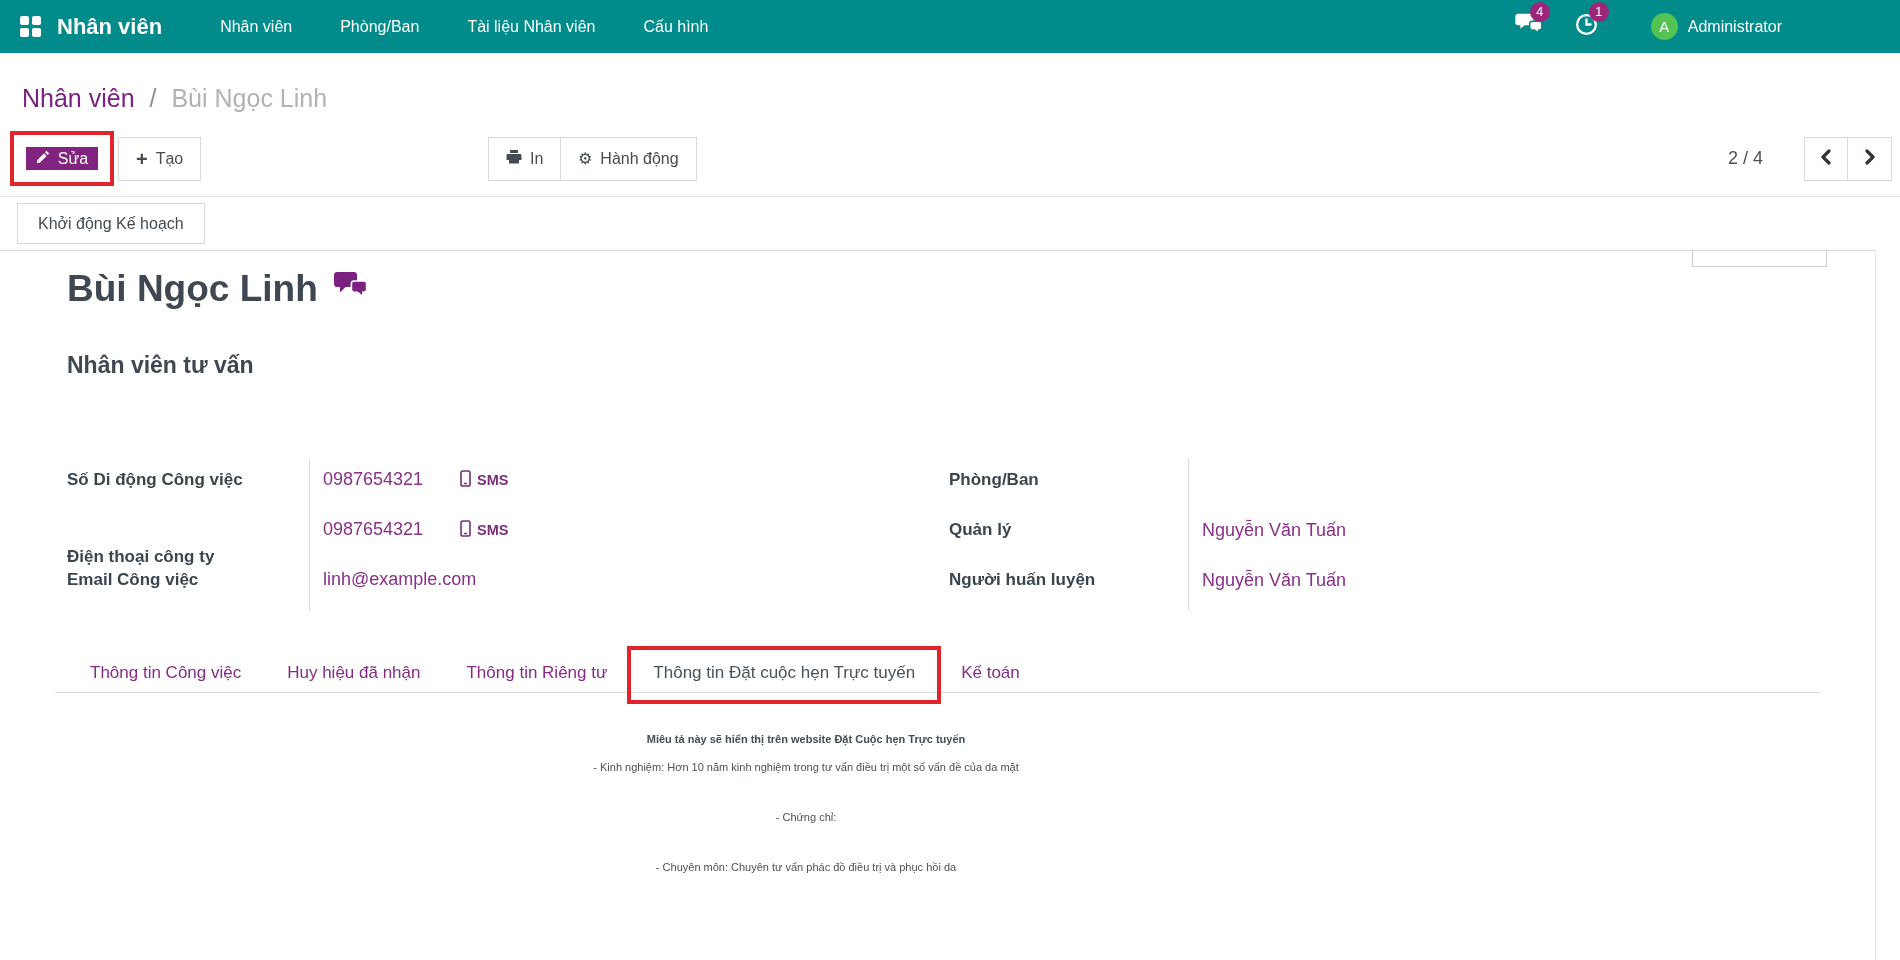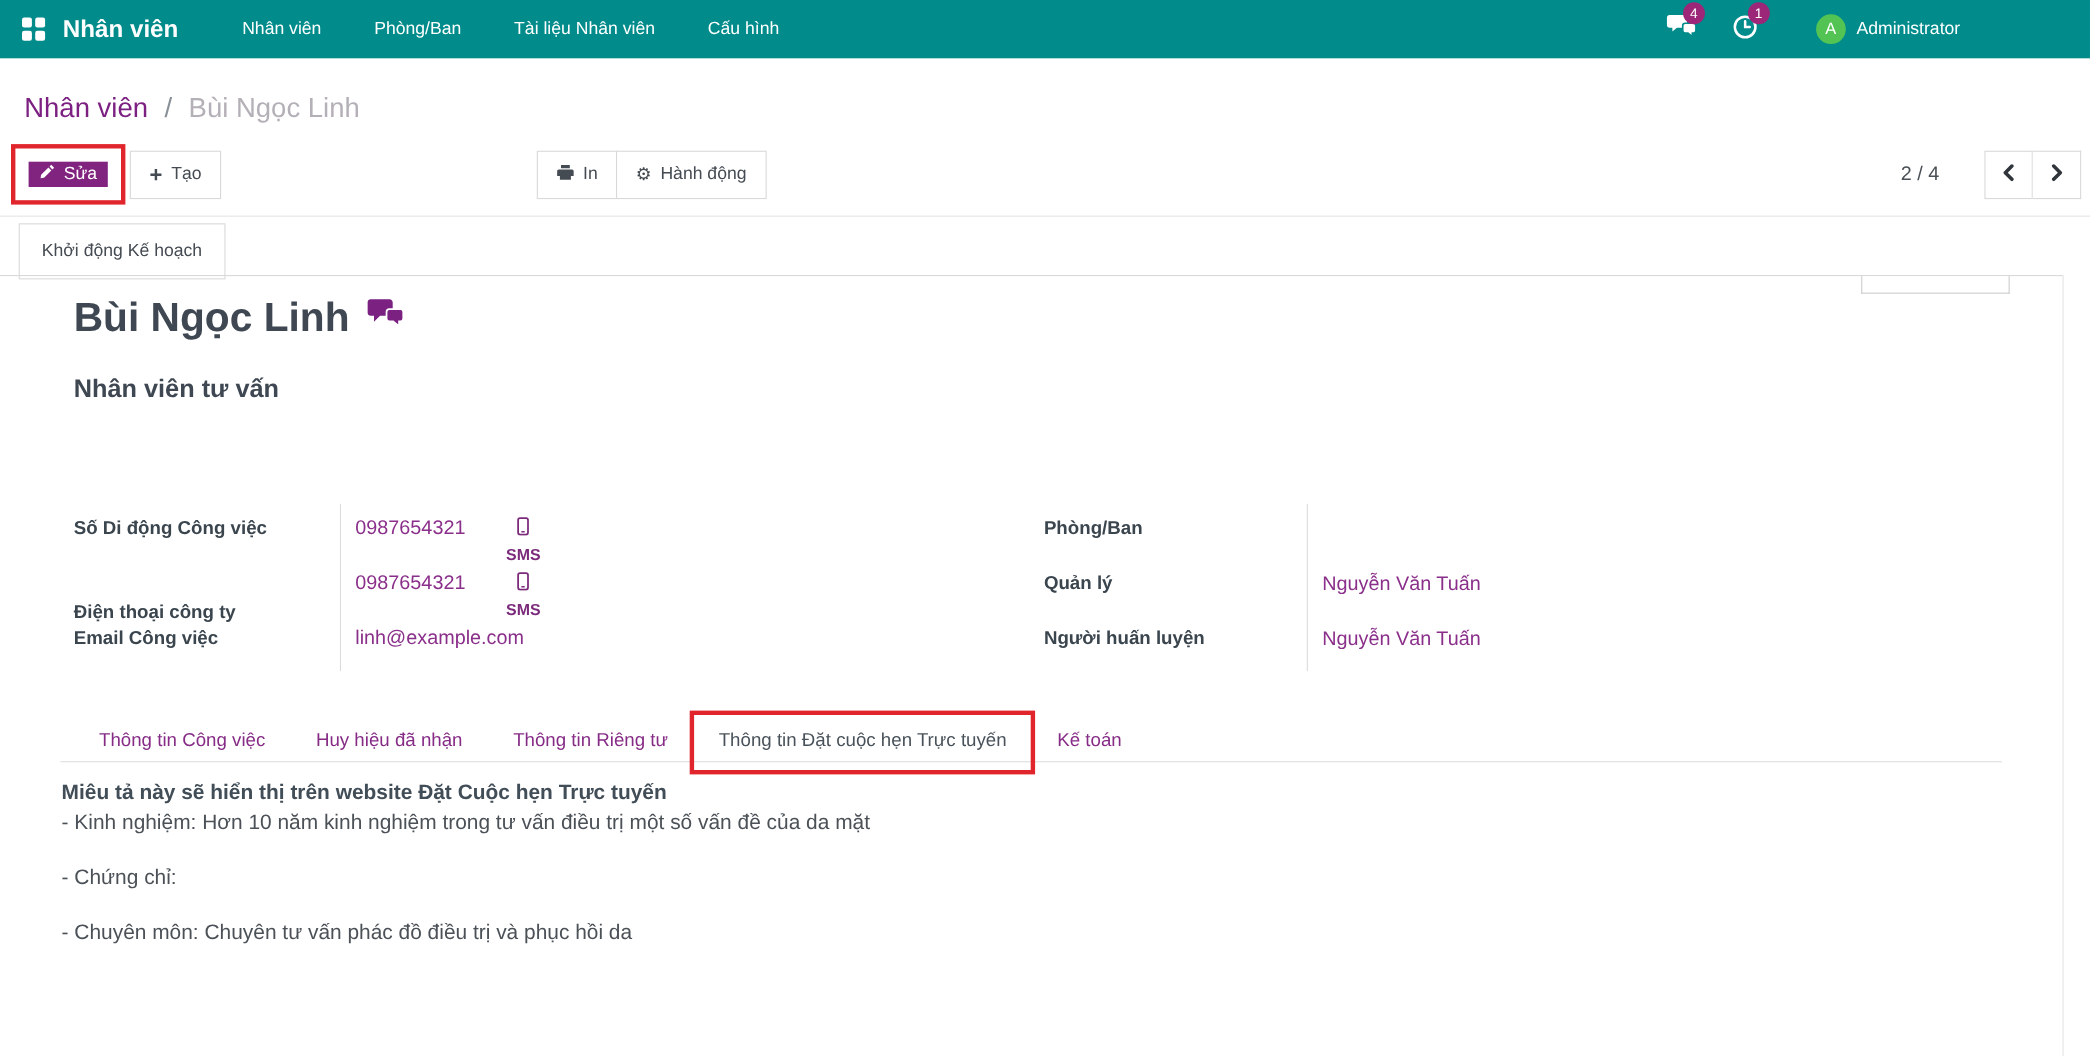--- a/index.html
+++ b/index.html
@@ -38,45 +38,45 @@
   .btn-create{position:absolute;left:118px;top:137px;}
   .btn-print{position:absolute;left:488px;top:137px;}
   .btn-action{position:absolute;left:560px;top:137px;}
   .plus-glyph{font-weight:700;font-size:20px;line-height:1;}
   .gear-glyph{font-family:"DejaVu Sans",sans-serif;font-size:16px;line-height:1;}
   .pager-count{position:absolute;left:1728px;top:148px;font-size:18px;color:#4a5056;}
   .pager{position:absolute;left:1804px;top:137px;display:flex;}
   .pager .btn{width:44px;padding:0;}
   .pager .btn + .btn{border-left:none;}
   .hr-cp{position:absolute;left:0;top:196px;width:1900px;height:1px;background:#e4e4e4;}
-  .btn-plan{position:absolute;left:17px;top:203px;height:51px;padding:0 20px;}
+  .btn-plan{position:absolute;left:17px;top:203px;height:41px;padding:0 20px;}
 
   
   .sheet-top{position:absolute;left:0;top:250px;width:1875px;height:1px;background:#d9d9d9;}
   .sheet-right{position:absolute;left:1875px;top:250px;width:1px;height:710px;background:#e5e5e5;}
   .truncated-box{position:absolute;left:1692px;top:251px;width:135px;height:16px;border:1px solid #ccc;border-top:none;background:#fff;box-sizing:border-box;}
 
   .emp-title{position:absolute;left:67px;top:268px;display:flex;align-items:center;gap:16px;
              font-size:37px;font-weight:700;color:#3f4852;}
-  .emp-subtitle{position:absolute;left:67px;top:340px;font-size:23px;font-weight:700;color:#3f4852;}
+  .emp-subtitle{position:absolute;left:67px;top:352px;font-size:23px;font-weight:700;color:#3f4852;}
 
   .flabel{position:absolute;font-size:17px;font-weight:700;color:#3a454e;white-space:nowrap;}
   .fvalue{position:absolute;font-size:18px;color:#8a2f8a;white-space:nowrap;cursor:pointer;}
-  .sms{position:absolute;display:flex;align-items:center;gap:6px;color:#7c2b7c;font-weight:700;font-size:14.5px;cursor:pointer;flex-direction:column;}
+  .sms{position:absolute;display:flex;align-items:center;gap:6px;color:#7c2b7c;font-weight:700;font-size:14.5px;cursor:pointer;}
   .vline{position:absolute;width:1px;background:#dcdcdc;top:458px;height:152px;}
 
   
   .tabs{position:absolute;left:55px;top:652px;width:1765px;height:41px;display:flex;align-items:center;
         border-bottom:1px solid #dedede;padding-left:12px;box-sizing:border-box;text-align:right;}
   .tab{position:relative;padding:0 23px;font-size:17px;color:#862c86;line-height:41px;white-space:nowrap;cursor:pointer;}
   .tab.active{color:#49525a;}
   .tab-highlight{position:absolute;left:-3px;right:-3px;top:-6px;bottom:-11px;border:4px solid #e0262c;pointer-events:none;}
 
   
-  .desc{position:absolute;left:56px;top:708px;width:1500px;font-size:19px;color:#4b5157;line-height:26px;}
+  .desc{position:absolute;left:56px;top:726px;width:1500px;font-size:11px;color:#4b5157;line-height:26px;text-align:center;}
   .desc .intro{font-weight:700;color:#414d57;}
   .desc p{margin:0;}
   .desc p.gap{margin-top:24px;}
   .desc p.first-gap{margin-top:2px;}
 </style>
 </head>
 <body>
 
 <div class="screen">
 

